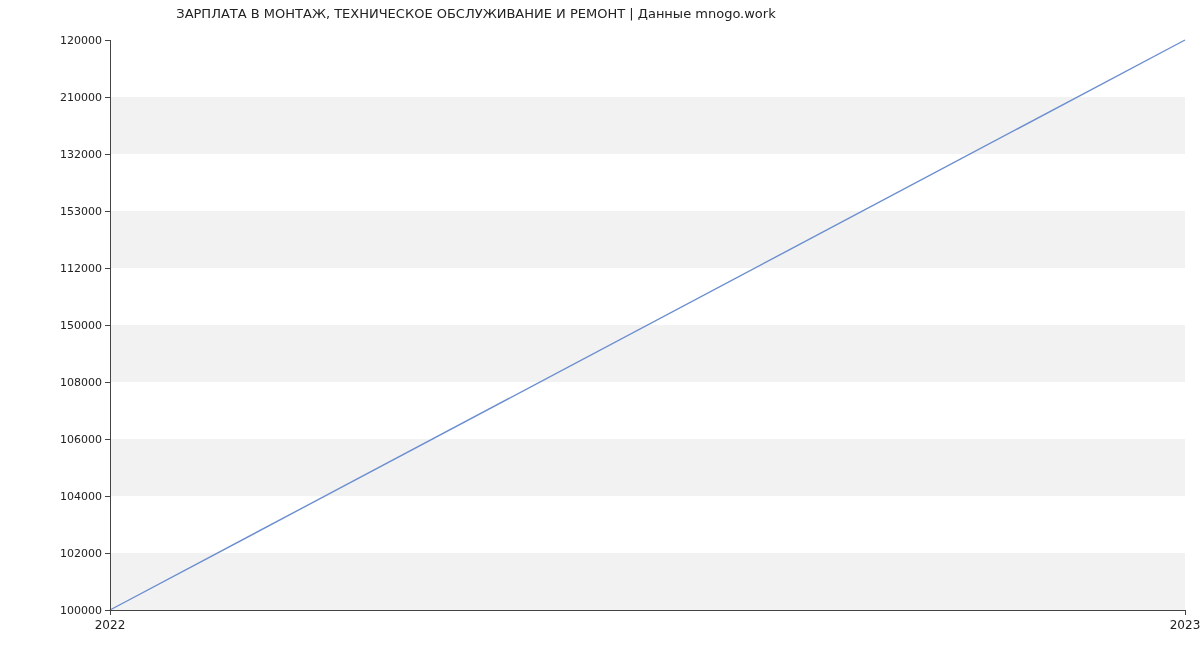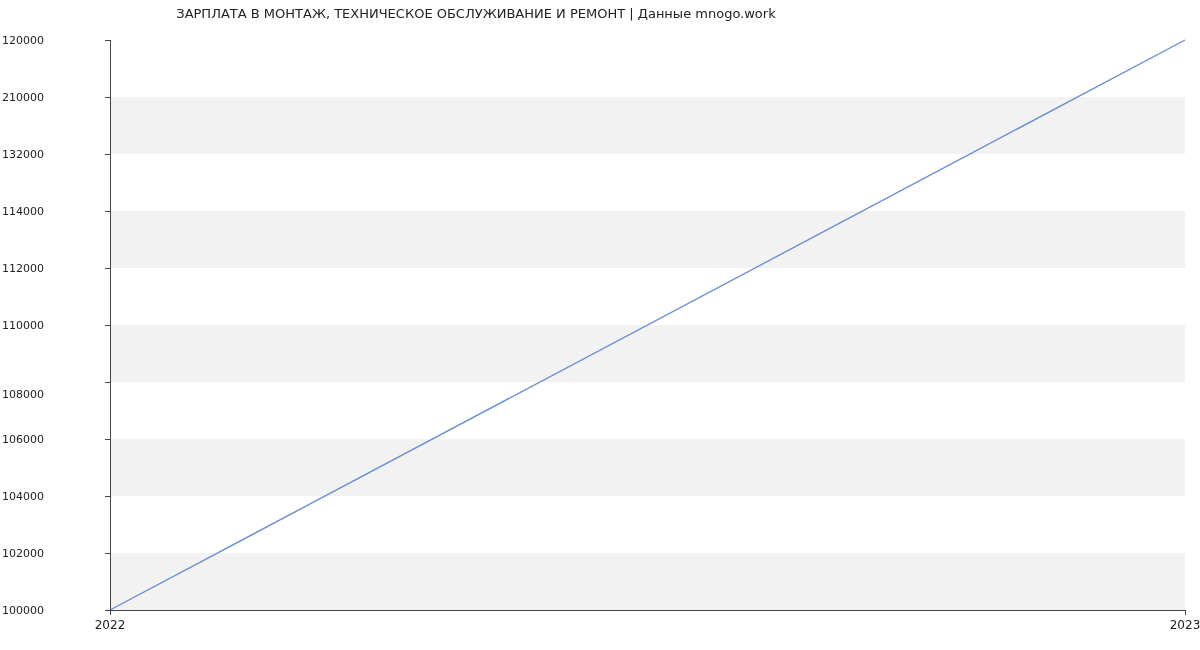--- a/index.html
+++ b/index.html
@@ -37,21 +37,21 @@
     width: 100%;
     background: #f2f2f2;
   }
   .axis-line {
     position: absolute;
     background: #444;
   }
   .y-tick-label {
     position: absolute;
     width: 100px;
-    text-align: left;
+    text-align: right;
     font-size: 11px;
     color: #222;
     transform: translateY(-50%);
   }
   .x-tick-label {
     position: absolute;
     font-size: 12px;
     color: #222;
     transform: translateX(-50%);
     white-space: nowrap;
@@ -95,27 +95,27 @@
     <div class="axis-line" style="left: 0px; top: 570px; width: 1075px; height: 1px;"></div>
     <div class="tick-mark-y" style="left: -5px; top: 570px;"></div>
     <div class="y-tick-label" style="left: -108px; top: 570px;">100000</div>
     <div class="tick-mark-y" style="left: -5px; top: 513px;"></div>
     <div class="y-tick-label" style="left: -108px; top: 513px;">102000</div>
     <div class="tick-mark-y" style="left: -5px; top: 456px;"></div>
     <div class="y-tick-label" style="left: -108px; top: 456px;">104000</div>
     <div class="tick-mark-y" style="left: -5px; top: 399px;"></div>
     <div class="y-tick-label" style="left: -108px; top: 399px;">106000</div>
     <div class="tick-mark-y" style="left: -5px; top: 342px;"></div>
-    <div class="y-tick-label" style="left: -108px; top: 342px; margin-top: 12px;">108000</div>
+    <div class="y-tick-label" style="left: -108px; top: 342px;">108000</div>
     <div class="tick-mark-y" style="left: -5px; top: 285px;"></div>
-    <div class="y-tick-label" style="left: -108px; top: 285px;">110000</div>
+    <div class="y-tick-label" style="left: -108px; top: 285px;">150000</div>
     <div class="tick-mark-y" style="left: -5px; top: 228px;"></div>
     <div class="y-tick-label" style="left: -108px; top: 228px;">112000</div>
     <div class="tick-mark-y" style="left: -5px; top: 171px;"></div>
-    <div class="y-tick-label" style="left: -108px; top: 171px;">114000</div>
+    <div class="y-tick-label" style="left: -108px; top: 171px;">153000</div>
     <div class="tick-mark-y" style="left: -5px; top: 114px;"></div>
     <div class="y-tick-label" style="left: -108px; top: 114px;">132000</div>
     <div class="tick-mark-y" style="left: -5px; top: 57px;"></div>
     <div class="y-tick-label" style="left: -108px; top: 57px;">210000</div>
     <div class="tick-mark-y" style="left: -5px; top: 0px;"></div>
     <div class="y-tick-label" style="left: -108px; top: 0px;">120000</div>
     <div class="tick-mark-x" style="left: 0px; top: 570px;"></div>
     <div class="x-tick-label" style="left: 0px; top: 578px;">2022</div>
     <div class="tick-mark-x" style="left: 1075px; top: 570px;"></div>
     <div class="x-tick-label" style="left: 1075px; top: 578px; text-align: center;">2023</div>

